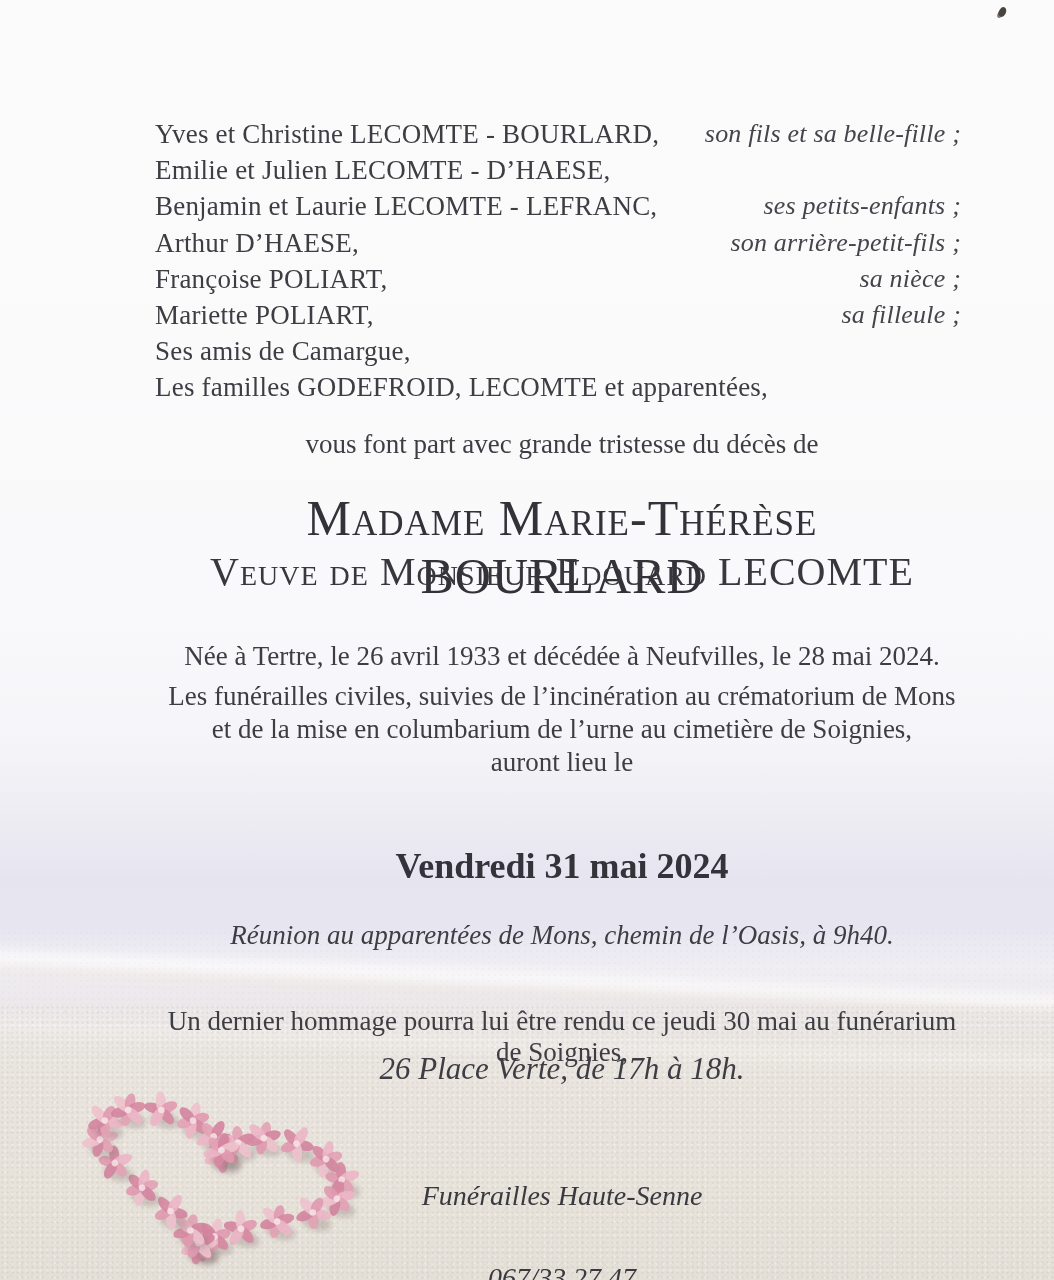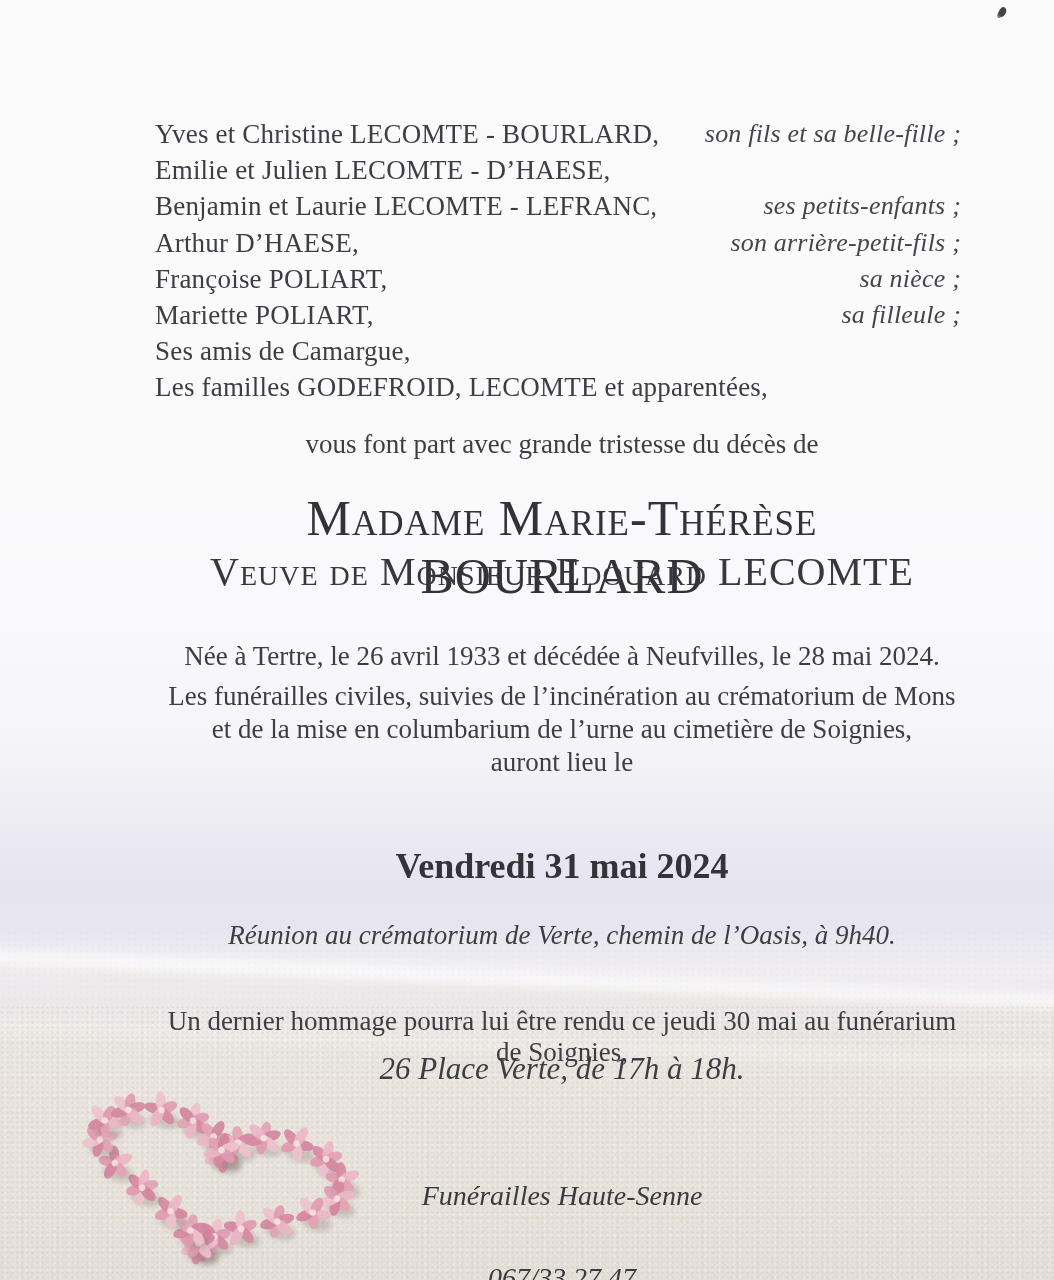--- a/index.html
+++ b/index.html
@@ -446,21 +446,21 @@
   <div class="centered life-dates">Née à Tertre, le 26 avril 1933 et décédée à Neufvilles, le 28 mai 2024.</div>
 
   <div class="centered ceremony">
     <div>Les funérailles civiles, suivies de l’incinération au crématorium de Mons</div>
     <div>et de la mise en columbarium de l’urne au cimetière de Soignies,</div>
     <div>auront lieu le</div>
   </div>
 
   <div class="centered ceremony-date">Vendredi 31 mai 2024</div>
 
-  <div class="centered meeting">Réunion au crématorium de Verte, chemin de l’Oasis, à 9h40.</div>
+  <div class="centered meeting">Réunion au apparentées de Mons, chemin de l’Oasis, à 9h40.</div>
 
   <div class="centered tribute-1">Un dernier hommage pourra lui être rendu ce jeudi 30 mai au funérarium de Soignies,</div>
   <div class="centered tribute-2">26 Place Verte, de 17h à 18h.</div>
 
   <div class="centered funeral-home-name">Funérailles Haute-Senne</div>
   <div class="centered funeral-home-phone">067/33 27 47</div>
 
 </div>
 
 </body></html>

